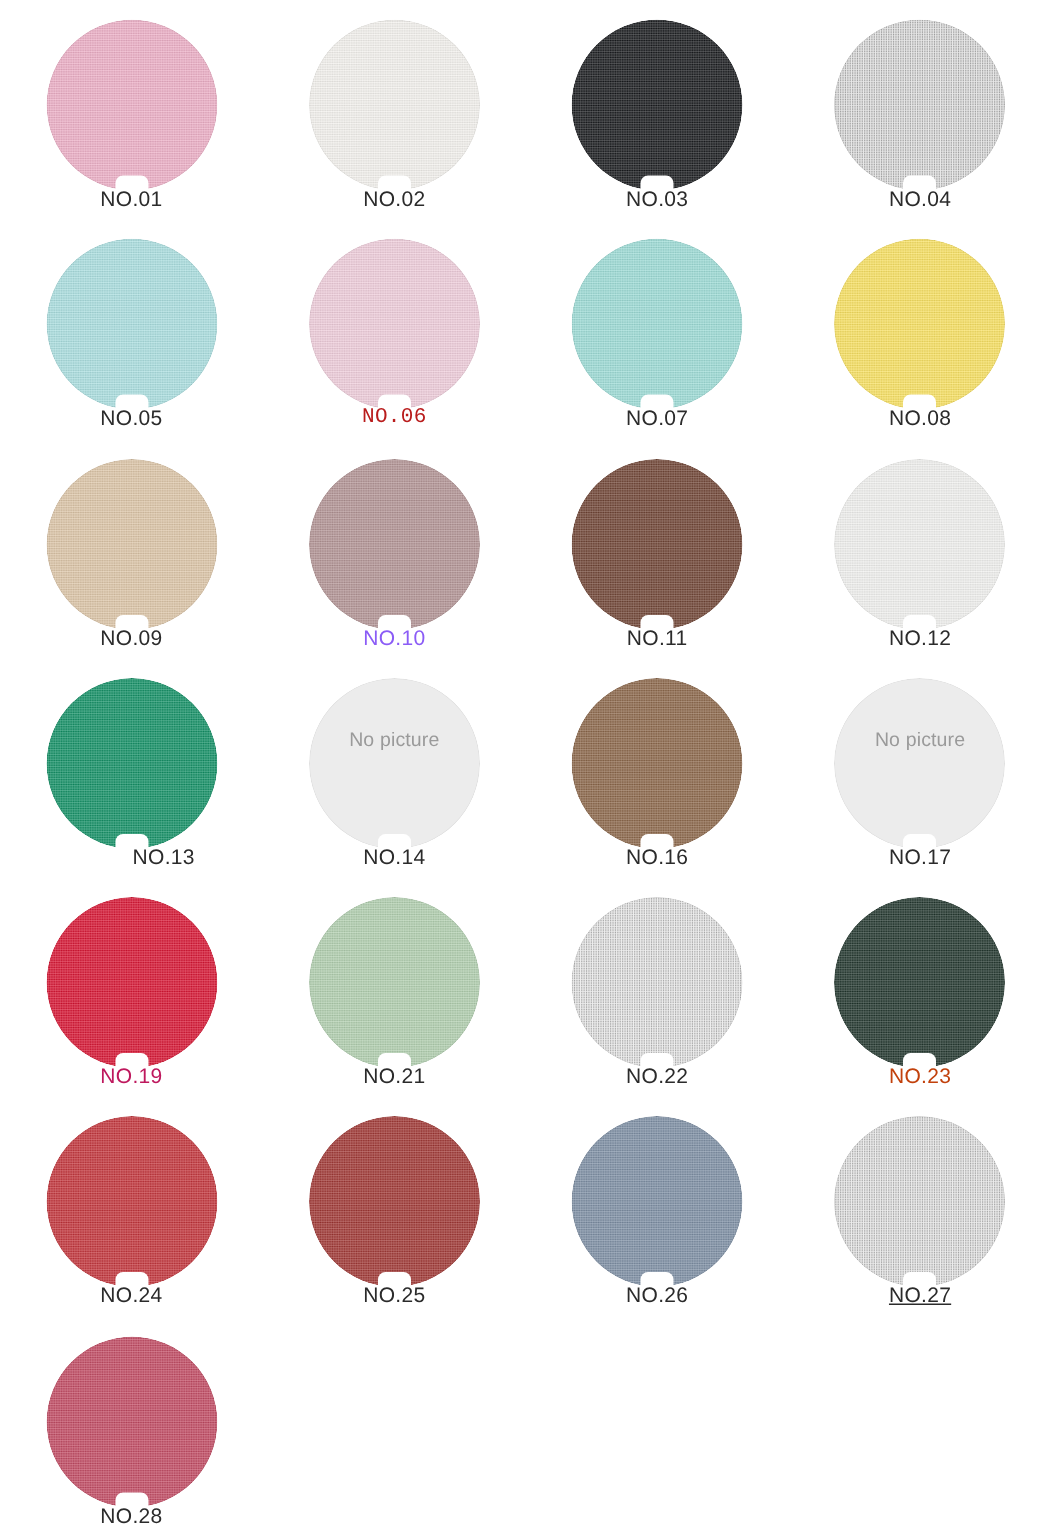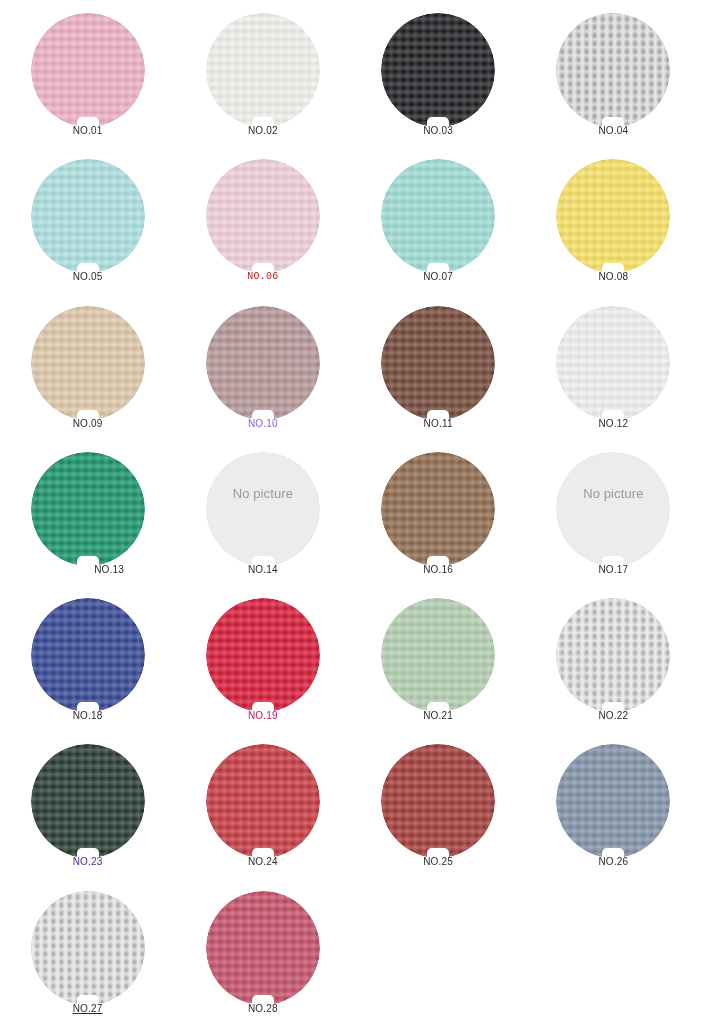--- a/index.html
+++ b/index.html
@@ -147,21 +147,21 @@
     text-align: center;
     font-size: 13px;
     color: #9a9a9a;
     font-family: "Liberation Sans", "DejaVu Sans", sans-serif;
     letter-spacing: 0.1px;
     z-index: 4;
   }
 
   .swatch-label {
     margin-top: -2px;
-    font-size: 10px;
+    font-size: 14px;
     color: #2b2b2b;
     letter-spacing: 0.2px;
     line-height: 1.1;
     text-align: center;
     font-family: "Liberation Sans", "DejaVu Sans", sans-serif;
     position: relative;
     z-index: 5;
   }
 </style>
 </head>
@@ -341,31 +341,20 @@
             <div class="disc-rim"></div>
           </div>
           <div class="no-picture-text" style="color: rgb(154, 154, 154);">No picture</div>
           <div class="disc-notch" style="background: rgb(255, 255, 255);"></div>
         </div>
         <div class="swatch-label" style="color: rgb(43, 43, 43);">NO.17</div>
       </div>
       <div class="swatch-cell">
         <div class="disc-wrap">
           <div class="disc">
-            <div class="disc-color" style="background: rgb(44, 63, 145);"></div>
-            <div class="disc-texture"></div>
-            <div class="disc-rim"></div>
-          </div>
-          <div class="disc-notch" style="background: rgb(255, 255, 255);"></div>
-        </div>
-        <div class="swatch-label" style="color: rgb(43, 43, 43);">NO.18</div>
-      </div>
-      <div class="swatch-cell">
-        <div class="disc-wrap">
-          <div class="disc">
             <div class="disc-color" style="background: rgb(216, 16, 47);"></div>
             <div class="disc-texture"></div>
             <div class="disc-rim"></div>
           </div>
           <div class="disc-notch" style="background: rgb(255, 255, 255);"></div>
         </div>
         <div class="swatch-label" style="color: #be185d;">NO.19</div>
       </div>
       <div class="swatch-cell">
         <div class="disc-wrap">
@@ -391,21 +380,21 @@
       </div>
       <div class="swatch-cell">
         <div class="disc-wrap">
           <div class="disc">
             <div class="disc-color" style="background: rgb(29, 50, 41);"></div>
             <div class="disc-texture"></div>
             <div class="disc-rim"></div>
           </div>
           <div class="disc-notch" style="background: rgb(255, 255, 255);"></div>
         </div>
-        <div class="swatch-label" style="color: #4c1d95;">NO.23</div>
+        <div class="swatch-label" style="color: #c2410c;">NO.23</div>
       </div>
       <div class="swatch-cell">
         <div class="disc-wrap">
           <div class="disc">
             <div class="disc-color" style="background: rgb(195, 48, 55);"></div>
             <div class="disc-texture"></div>
             <div class="disc-rim"></div>
           </div>
           <div class="disc-notch" style="background: rgb(255, 255, 255);"></div>
         </div>

